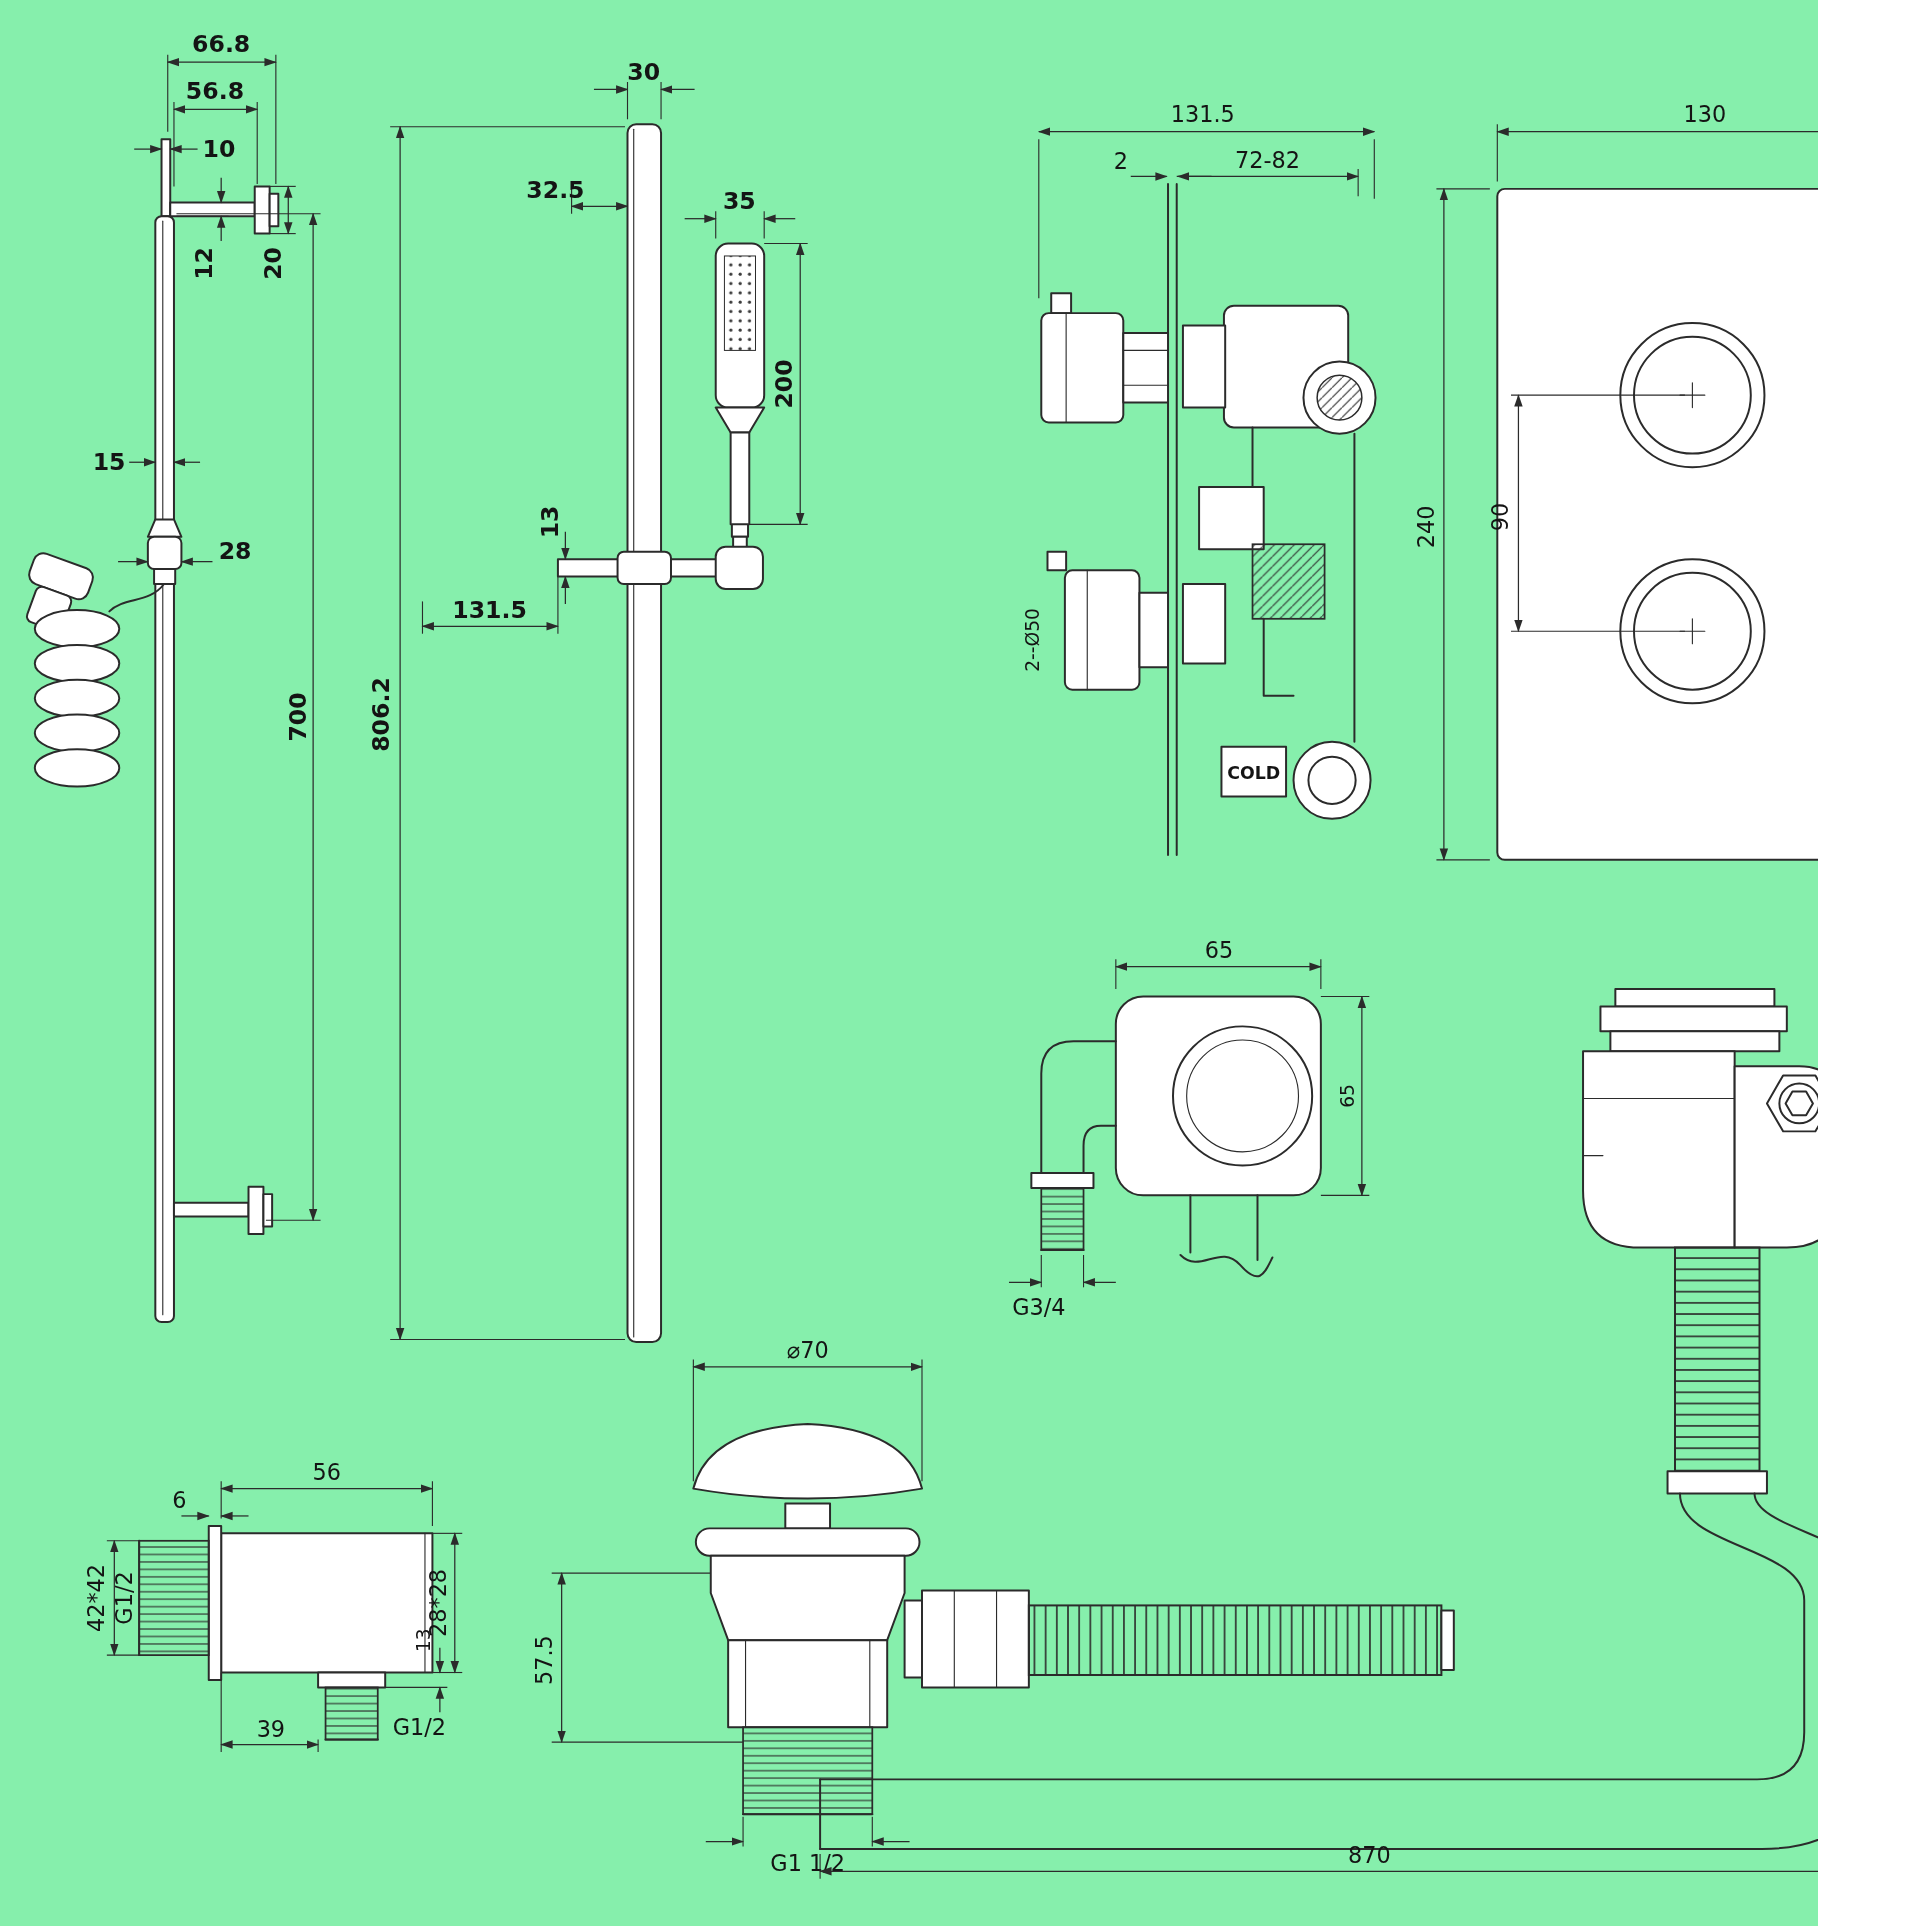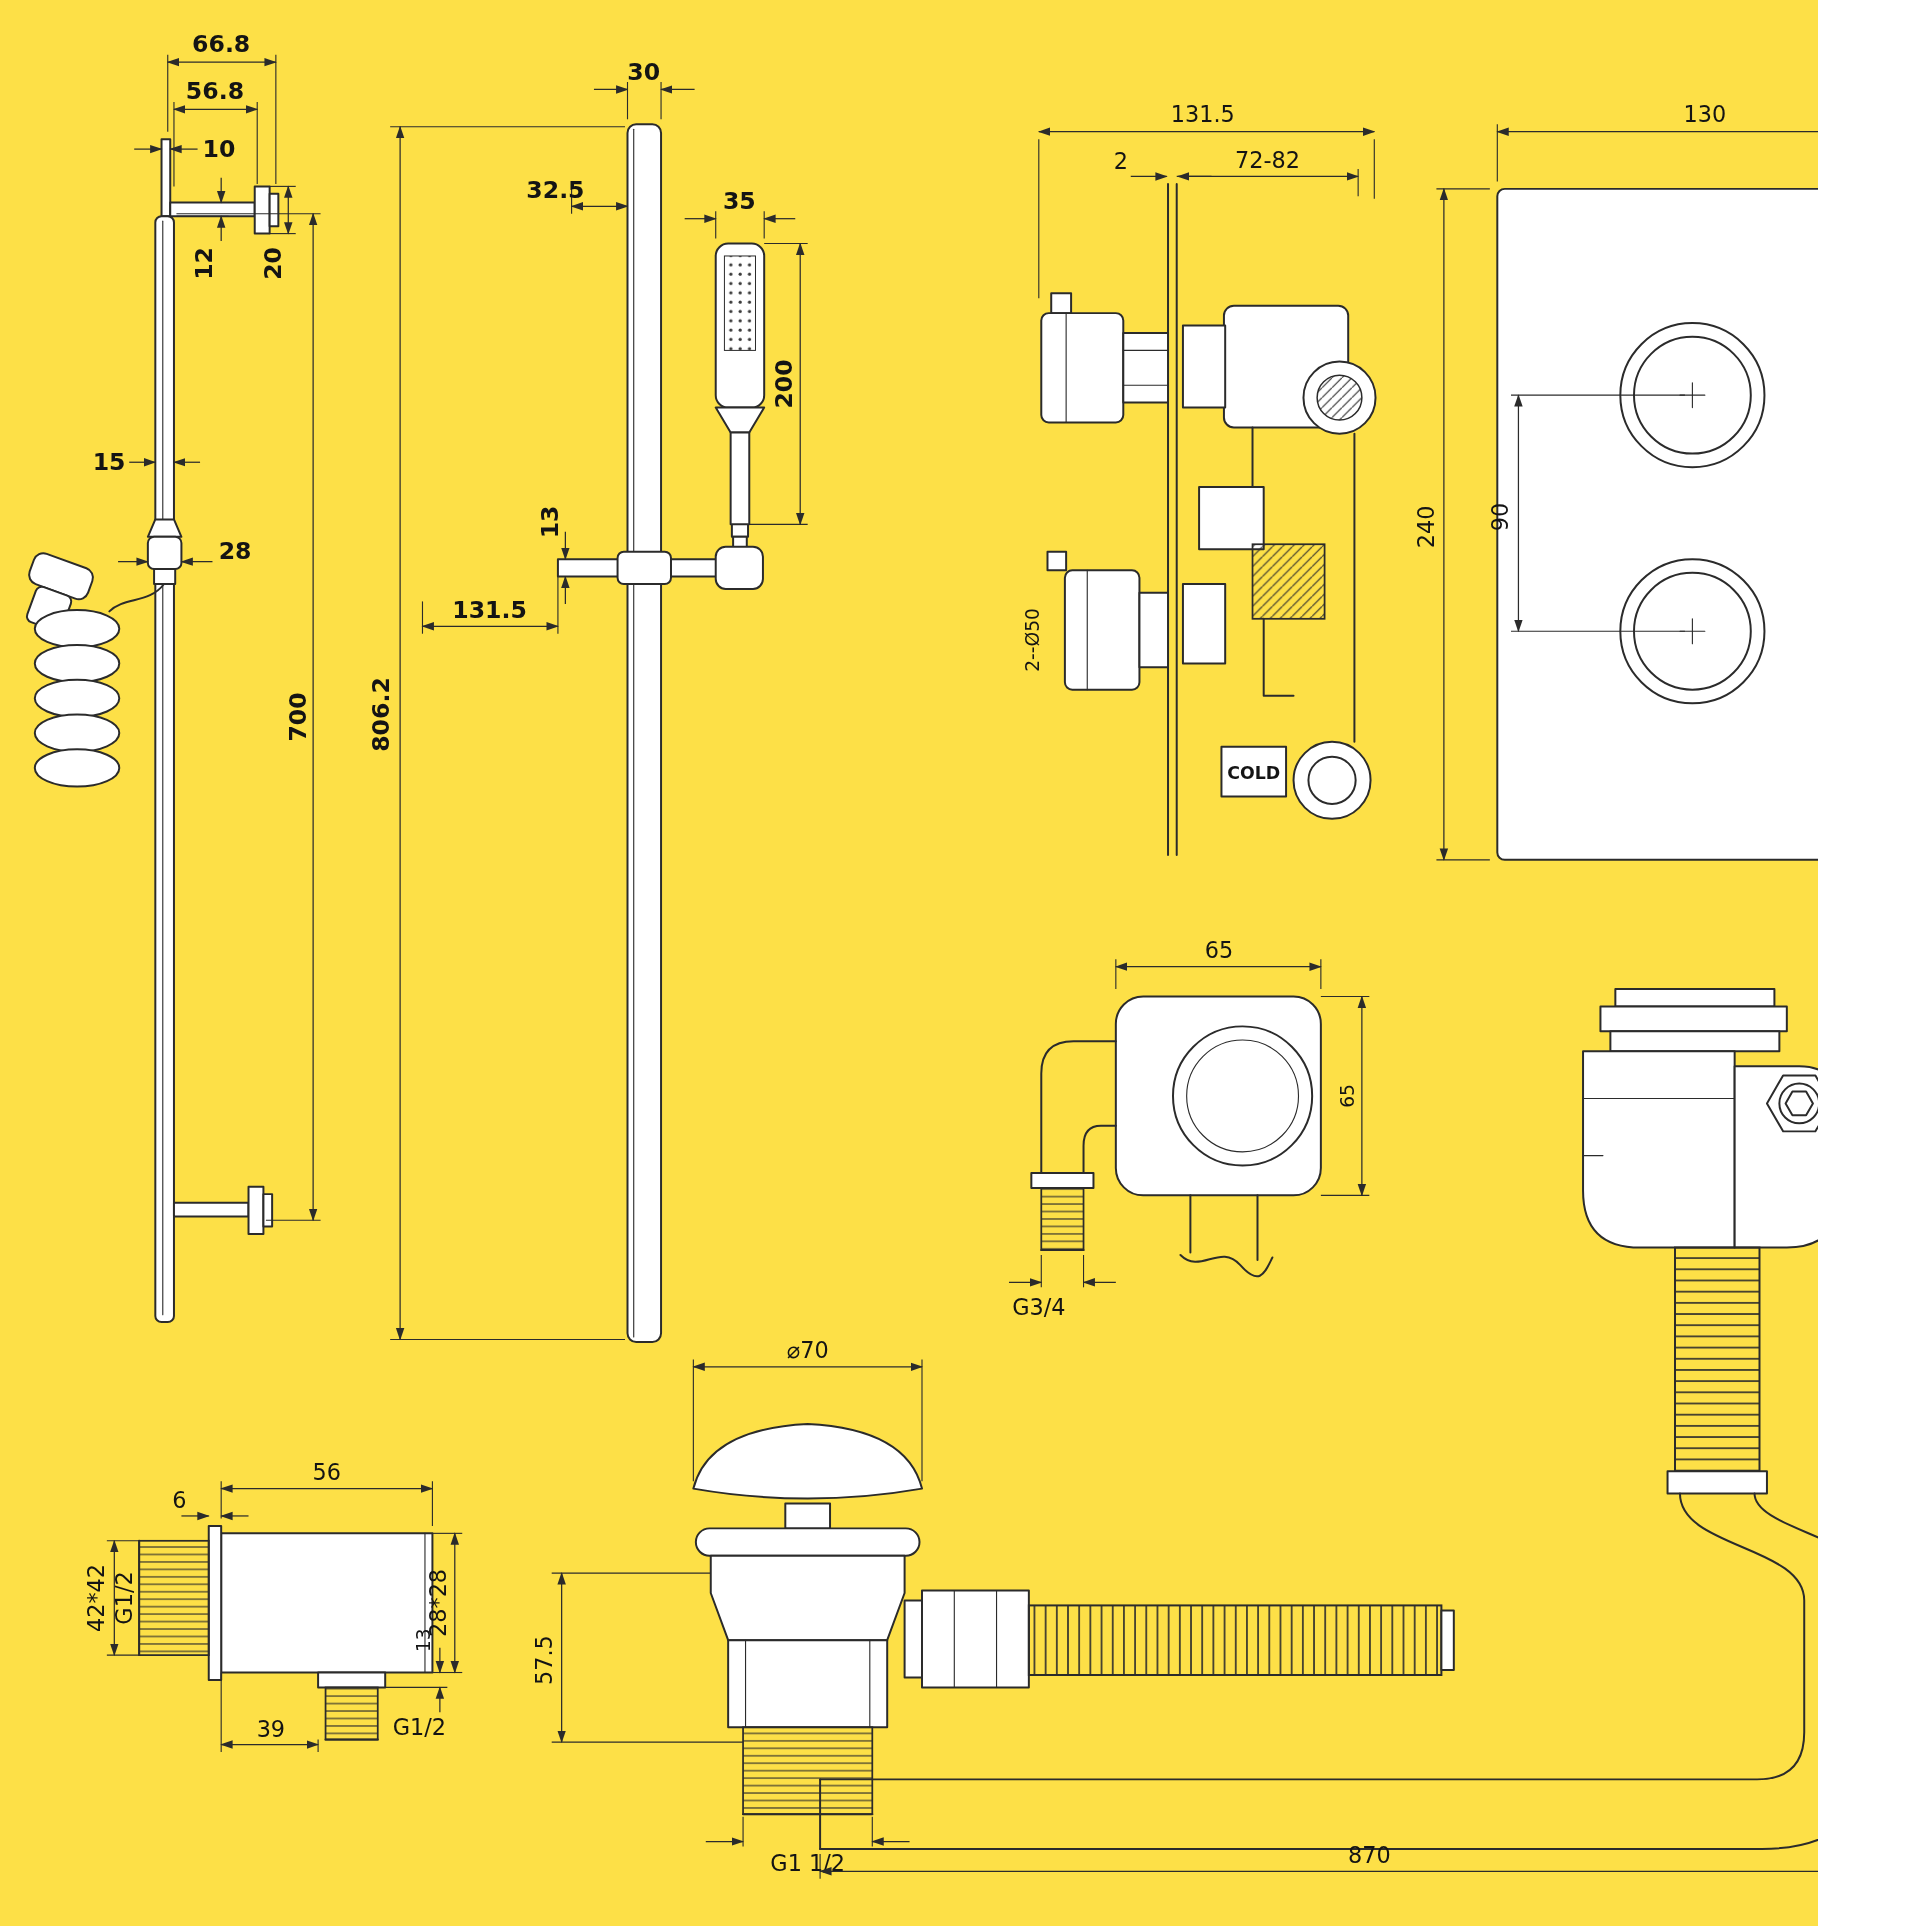--- a/index.html
+++ b/index.html
@@ -1,16 +1,16 @@
 <!DOCTYPE html>
 <html style="font-size:10.3px"><head>
 <meta charset="utf-8">
 <style>
   html,body{margin:0;padding:0;background:#ffffff}
-  .canvas{width:1818px;height:1926px;background:#fde047;overflow:hidden}
+  .canvas{width:1818px;height:1926px;background:#86efac;overflow:hidden}
   svg{display:block}
   .ln{fill:none;stroke:#2b2b2b;stroke-width:1.6;stroke-linecap:round;stroke-linejoin:round}
   .fw{fill:#ffffff;stroke:#2b2b2b;stroke-width:1.6;stroke-linejoin:round}
   .thin{stroke-width:0.9}
   .dim{fill:none;stroke:#2b2b2b;stroke-width:1}
   .ext{fill:none;stroke:#2b2b2b;stroke-width:0.9}
   text{fill:#141414;font-family:"DejaVu Sans",sans-serif}
   .tb{font-size:19px;font-weight:700}
   .tn{font-size:18px;font-weight:400}
   .ts{font-size:15px;font-weight:400}

